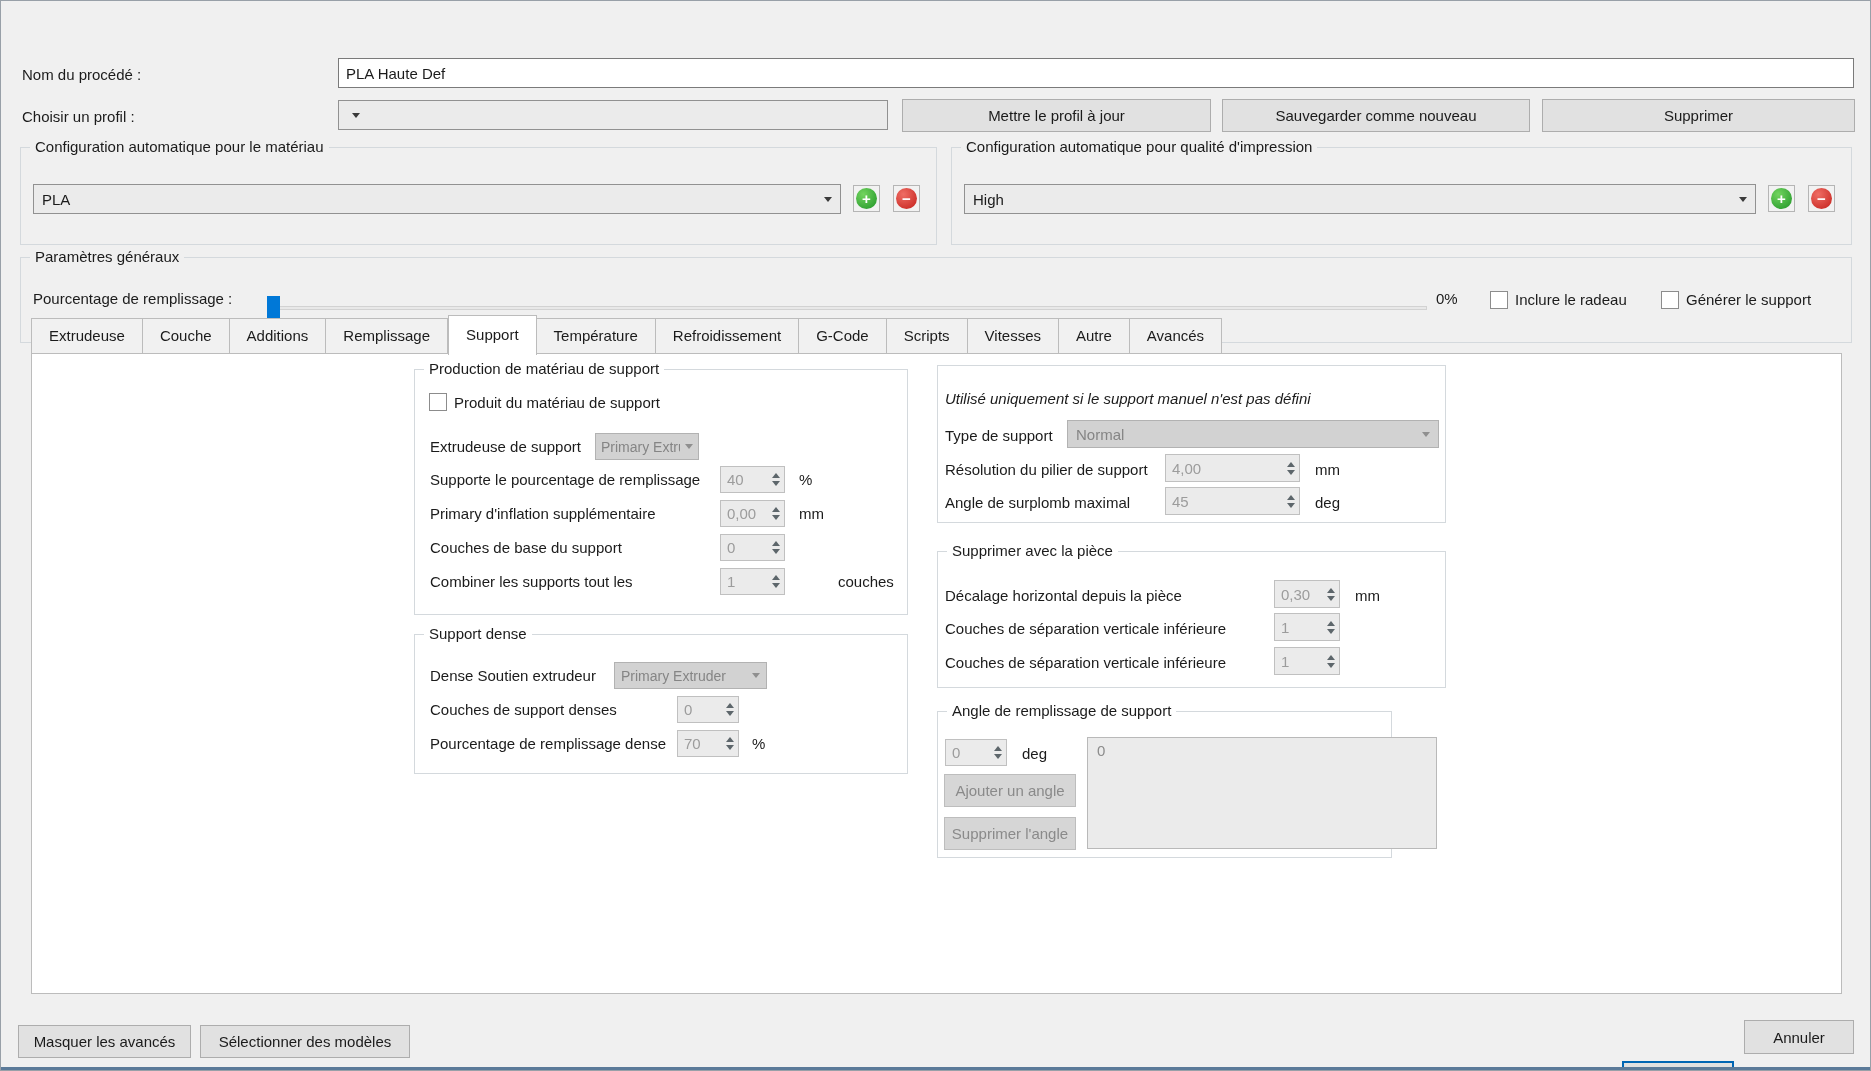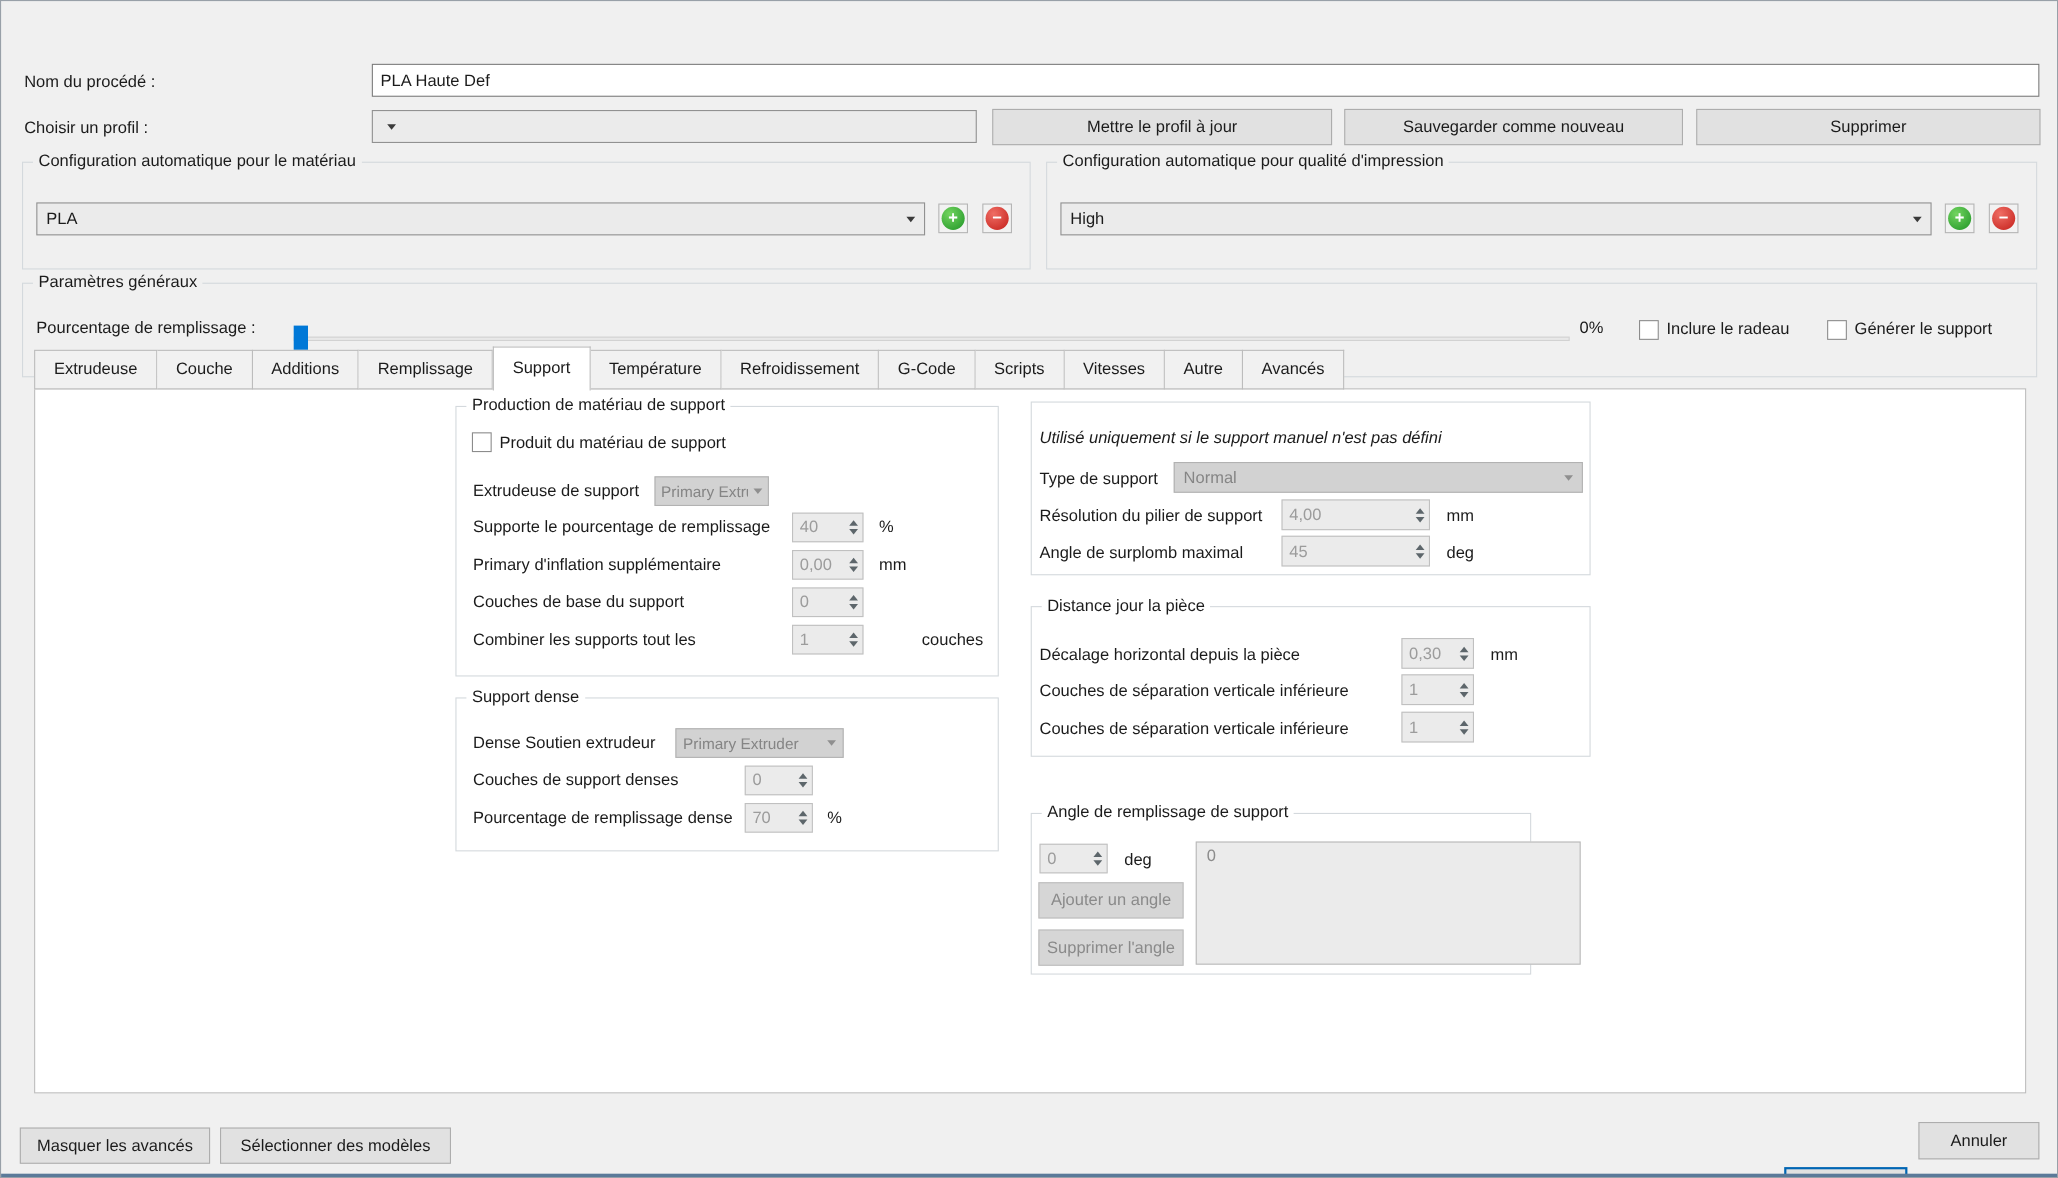--- a/index.html
+++ b/index.html
@@ -245,21 +245,21 @@
       <span class="v">45</span>
       <span class="arr">
           <i class="tri-up"></i>
           <i class="tri-dn"></i>
         </span>
     </div>
     <span class="lbl" style="left:377px;top:128px;">deg</span>
   </div>
 
   <div class="grp on-white" style="left:936px;top:550px;width:509px;height:137px;z-index:2;">
-    <span class="gt">Distance jour la pièce</span>
+    <span class="gt">Supprimer avec la pièce</span>
     <span class="lbl" style="left:7px;top:35px;">Décalage horizontal depuis la pièce</span>
     <div class="spin" style="left:336px;top:28px;width:66px;height:28px;">
       <span class="v">0,30</span>
       <span class="arr">
           <i class="tri-up"></i>
           <i class="tri-dn"></i>
         </span>
     </div>
     <span class="lbl" style="left:417px;top:35px;">mm</span>
     <span class="lbl" style="left:7px;top:68px;">Couches de séparation verticale inférieure</span>
@@ -273,21 +273,21 @@
     <span class="lbl" style="left:7px;top:102px;">Couches de séparation verticale inférieure</span>
     <div class="spin" style="left:336px;top:95px;width:66px;height:28px;">
       <span class="v">1</span>
       <span class="arr">
           <i class="tri-up"></i>
           <i class="tri-dn"></i>
         </span>
     </div>
   </div>
 
-  <div class="grp on-white" style="left:936px;top:710px;width:455px;height:147px;z-index:2;margin-top:28px;">
+  <div class="grp on-white" style="left:936px;top:710px;width:455px;height:147px;z-index:2;">
     <span class="gt">Angle de remplissage de support</span>
     <div class="spin" style="left:7px;top:27px;width:62px;">
       <span class="v">0</span>
       <span class="arr">
           <i class="tri-up"></i>
           <i class="tri-dn"></i>
         </span>
     </div>
     <span class="lbl" style="left:84px;top:33px;">deg</span>
     <div class="btn dis" style="left:6px;top:62px;width:132px;height:33px;">Ajouter un angle</div>

